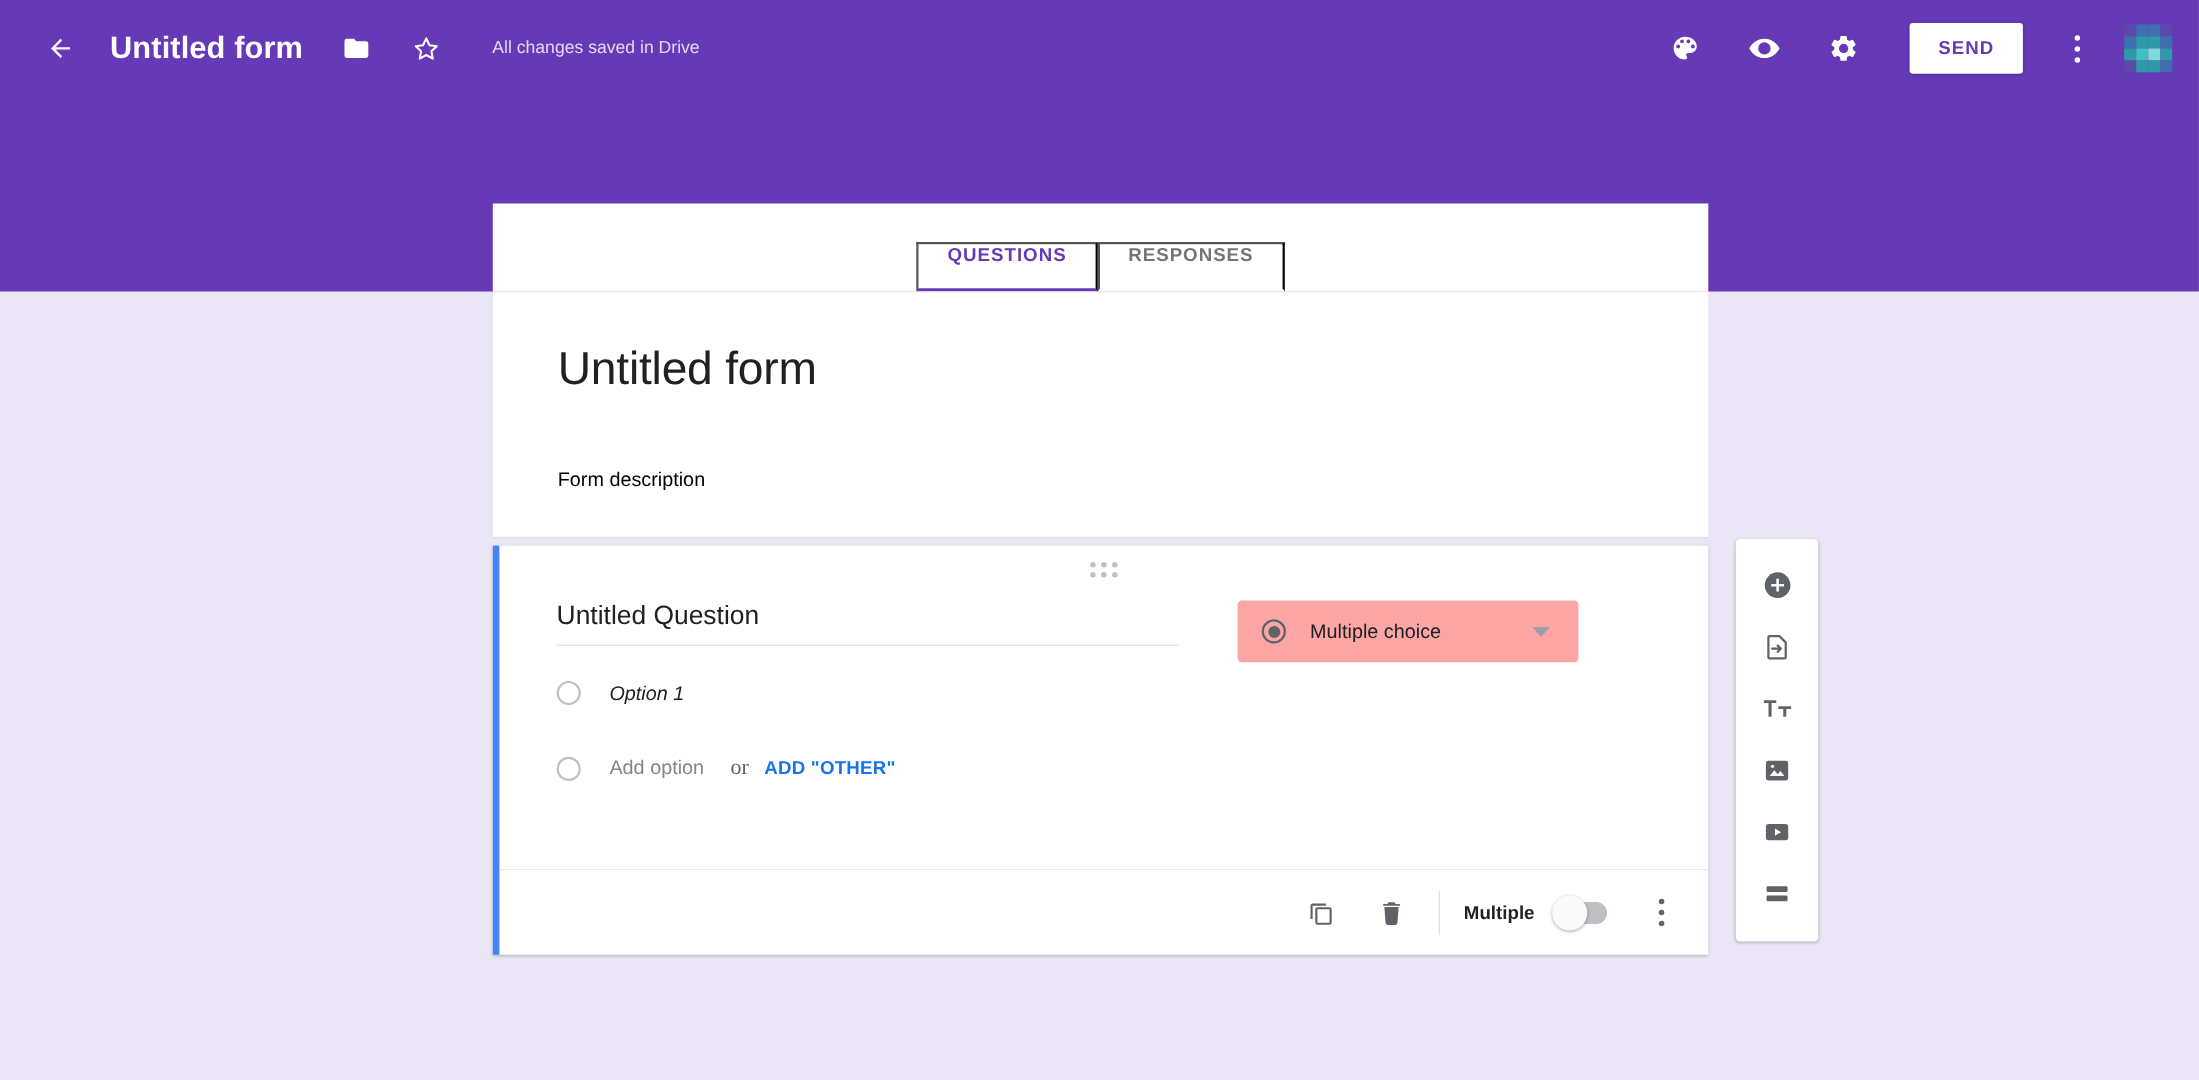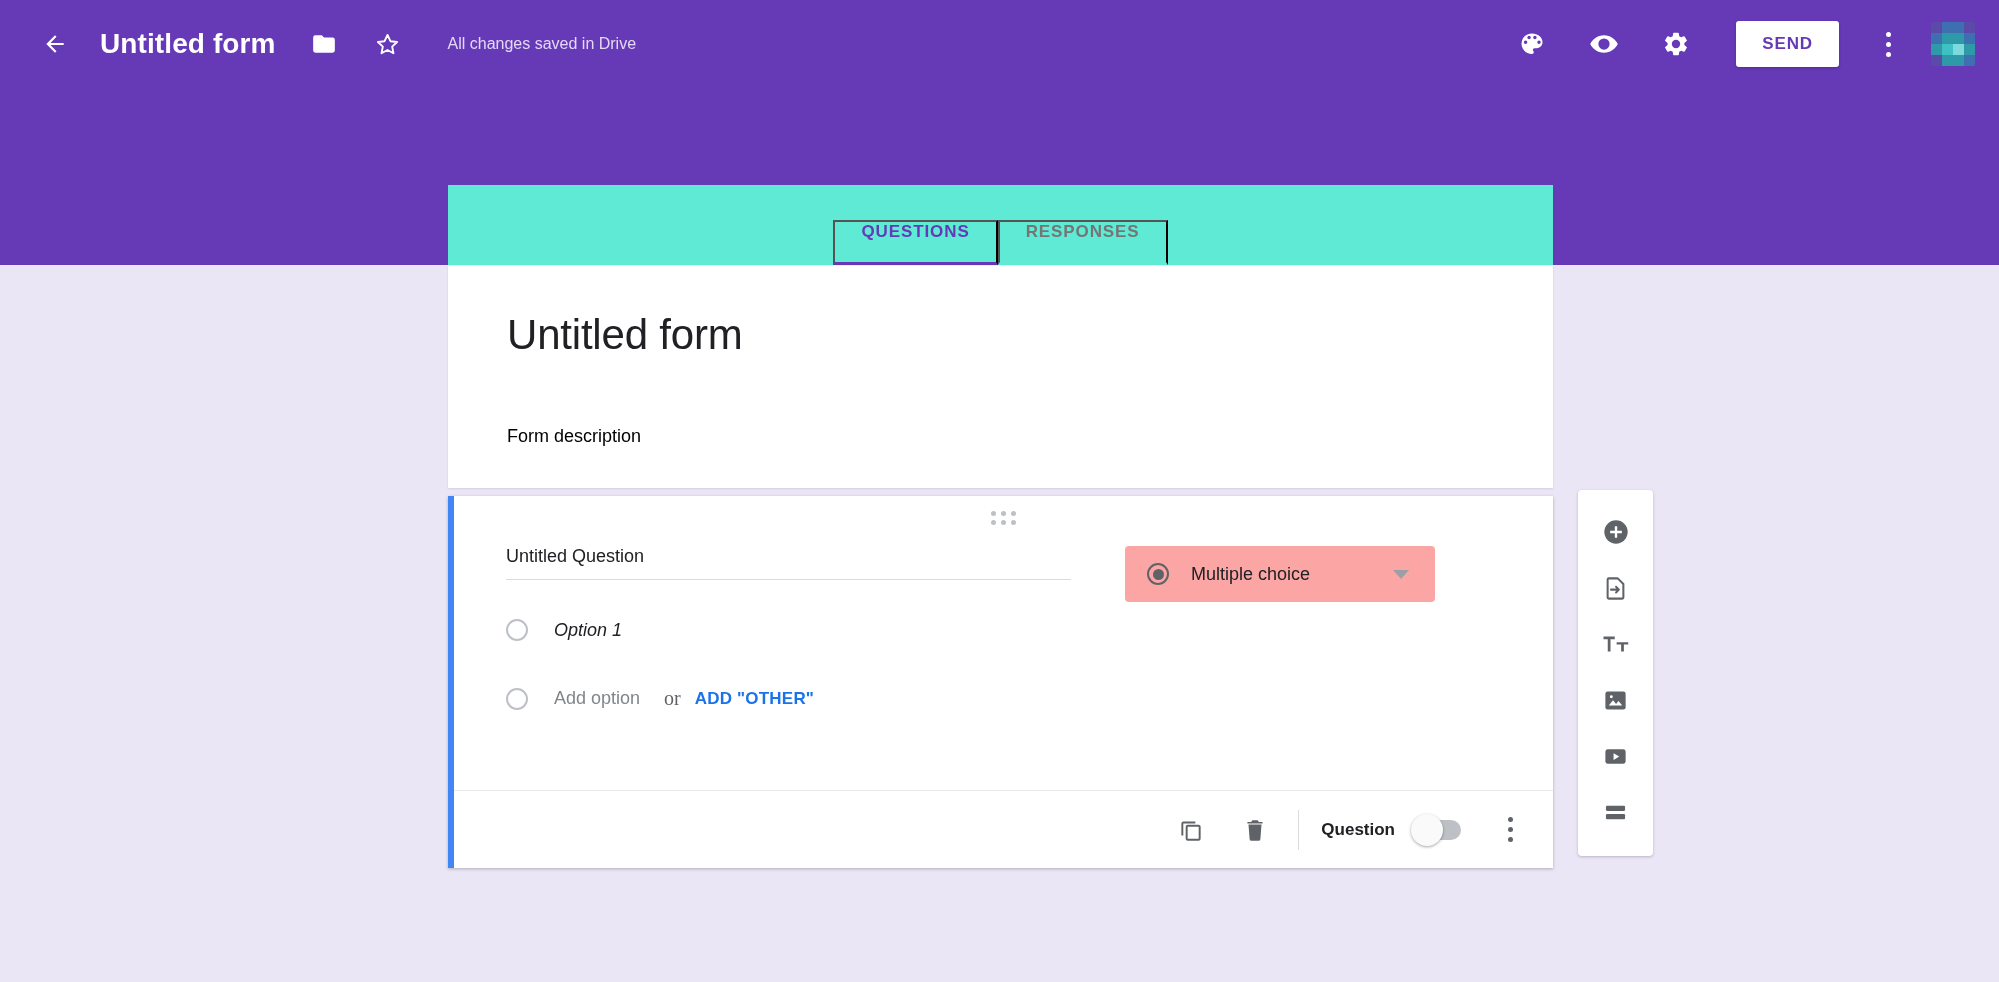--- a/index.html
+++ b/index.html
@@ -56,21 +56,21 @@
   #avatar{
     width:44px; height:44px; margin-right:24px; margin-left:8px;
     border-radius:2px; cursor:pointer; overflow:hidden;
     display:grid; grid-template-columns:repeat(4,1fr); grid-template-rows:repeat(4,1fr);
   }
   #avatar i{ display:block; }
 
   
   #tabs-card{
     position:absolute; left:448px; top:185px; width:1105px; height:80px;
-    background:#5eead4; display:flex; align-items:flex-end; justify-content:center;
+    background:#ffffff; display:flex; align-items:flex-end; justify-content:center;
   }
   #tab-strip{ display:flex; align-items:flex-end; }
   .tab{
     font-size:17px; font-weight:bold; letter-spacing:.9px;
     padding:0 26px 20px 26px; cursor:pointer; color:#757575;
     border-bottom:3px solid transparent; background:none;
     font-family:"Liberation Sans", sans-serif;
   }
   .tab.active{ color:#6639B7; border-bottom-color:#6639B7; }
 
@@ -101,21 +101,21 @@
     cursor:grab;
   }
   #drag-handle i{ width:5px; height:5px; border-radius:50%; background:#BDC1C6; display:block; }
 
   #question-title-row{
     position:absolute; left:0; top:50px; width:100%;
     display:flex; align-items:flex-start;
   }
   #question-title-wrap{ margin-left:52px; width:565px; }
   #question-title{
-    font-size:18px; color:#202124; padding-bottom:12px;
+    font-size:24px; color:#202124; padding-bottom:12px;
     border-bottom:1px solid #DADCE0;
   }
   #question-type-select{
     margin-left:54px; width:310px; height:56px;
     background:#fca5a5; border-radius:4px;
     display:flex; align-items:center; cursor:pointer;
   }
   #radio-type-icon{
     width:22px; height:22px; border-radius:50%; border:2px solid #5F6368;
     margin-left:22px; display:flex; align-items:center; justify-content:center;
@@ -325,21 +325,21 @@
     </div>
 
     <div id="delete-button" class="foot-icon-btn">
       <svg width="26" height="26" viewBox="0 0 24 24" fill="#5F6368">
         <path d="M6 7h12l-1 13a2 2 0 0 1-2 2H9a2 2 0 0 1-2-2L6 7zM9.5 3h5l1 1.5H19V6H5V4.5h3.5L9.5 3z"></path>
       </svg>
     </div>
 
     <span id="footer-divider"></span>
 
-    <span id="required-label">Question</span>
+    <span id="required-label">Multiple</span>
 
     <div id="required-toggle">
         <b></b>
       </div>
 
     <div id="question-overflow-menu" class="foot-icon-btn">
       <span class="dots-vert">
         <i style="background:#5F6368"></i>
           <i style="background:#5F6368"></i>
           <i style="background:#5F6368"></i>

